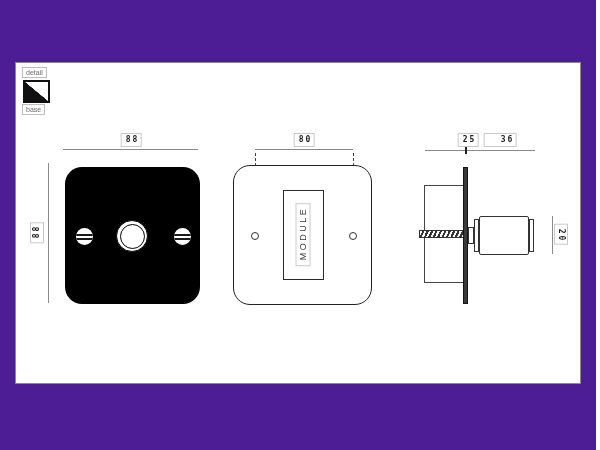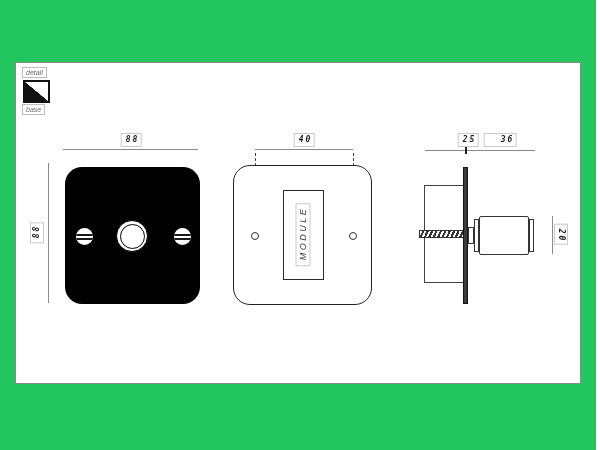--- a/index.html
+++ b/index.html
@@ -1,19 +1,18 @@
 <!DOCTYPE html>
 <html><head>
 <meta charset="utf-8">
 <style>
   html,body{margin:0;padding:0;background:#ffffff;}
   .page{
-    position:relative;width:596px;height:450px;background:#22c55e;overflow:hidden;
+    position:relative;width:596px;height:450px;background:#4c1d95;overflow:hidden;
     font-family:"Liberation Sans", sans-serif;
-    font-style:italic;
   }
   .frame{
     position:absolute;left:15px;top:62px;width:566px;height:322px;
     border:1px solid #8a8a8a;box-sizing:border-box;background:#ffffff;
   }
   .group{position:absolute;left:0;top:0;width:0;height:0;}
   
   .legend-chip{
     position:absolute;background:#fff;border:1px solid #bdbdbd;color:#6b6b6b;
     font-size:7px;line-height:9px;padding:0 3px;white-space:nowrap;
@@ -131,21 +130,21 @@
       <div class="slot s2"></div>
     </div>
     <div class="screw" style="left:174px;top:228px;">
       <div class="slot s1"></div>
       <div class="slot s2"></div>
     </div>
   </div>
 
   <div class="group">
     <div class="dim-line-h" style="left:255px;top:149px;width:98px;"></div>
-    <div class="dim-chip" style="left:304px;top:140px;">40</div>
+    <div class="dim-chip" style="left:304px;top:140px;">80</div>
     <div class="dash-v" style="left:255px;top:153px;height:79px;"></div>
     <div class="dash-v" style="left:353px;top:153px;height:79px;"></div>
 
     <div class="plate-outline"></div>
     <div class="module-rect"></div>
     <div class="module-label-anchor">
       <div class="module-label">MODULE</div>
     </div>
     <div class="hole" style="left:251px;top:232px;"></div>
     <div class="hole" style="left:349px;top:232px;"></div>

